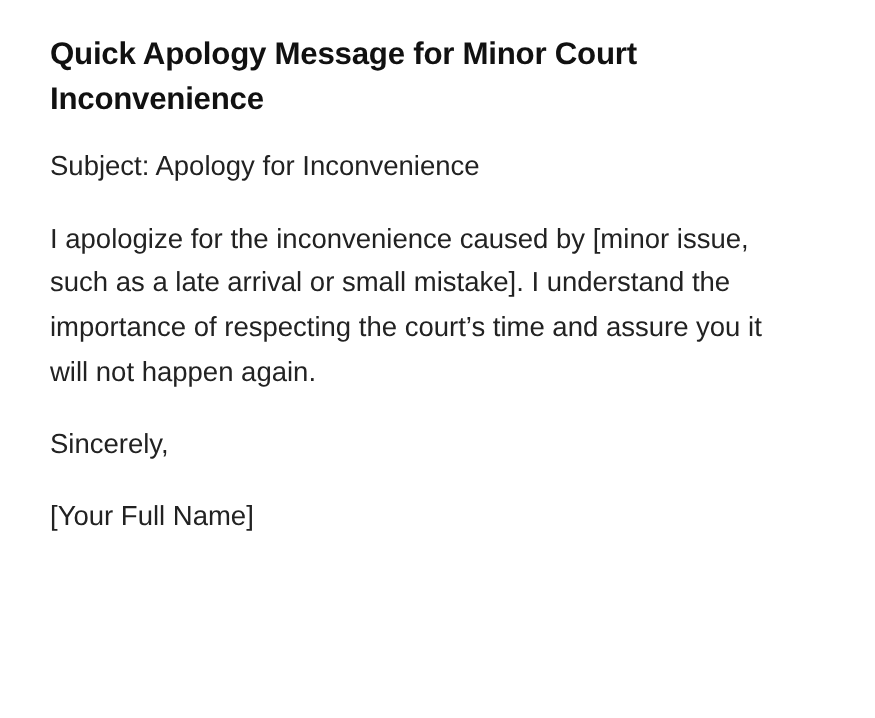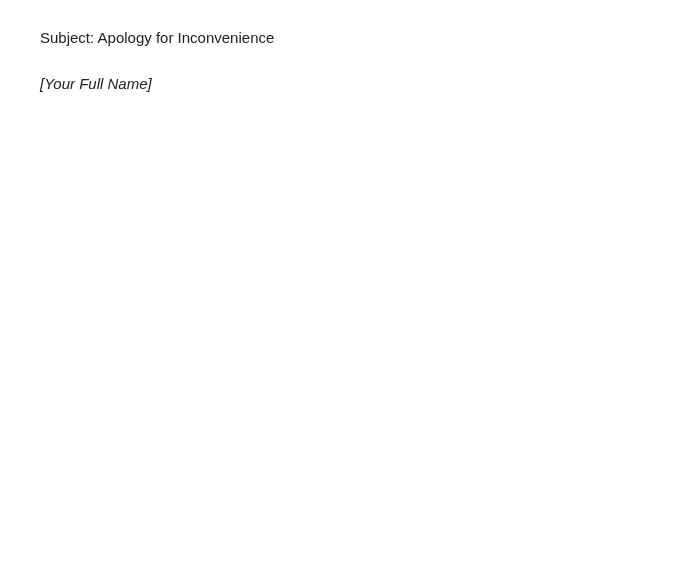--- a/index.html
+++ b/index.html
@@ -24,34 +24,36 @@
   .doc-title {
     font-size: 25px;
     line-height: 1.42;
     font-weight: bold;
     letter-spacing: -0.2px;
     color: #111111;
     margin: 0 0 18px 0;
     max-width: 560px;
   }
   .doc-body {
-    font-size: 15px;
+    font-size: 22px;
     line-height: 1.62;
     color: #222222;
   }
   .doc-body p {
     margin: 0 0 22px 0;
     max-width: 605px;
   }
   .doc-body p:last-child {
     margin-bottom: 0;
-    font-style: italic;
   }
 </style>
 </head>
 <body>
 
 <div class="page">
+  <h1 class="doc-title">Quick Apology Message for Minor Court Inconvenience</h1>
   <div class="doc-body">
     <p>Subject: Apology for Inconvenience</p>
+    <p>I apologize for the inconvenience caused by [minor issue, such as a late arrival or small mistake]. I understand the importance of respecting the court’s time and assure you it will not happen again.</p>
+    <p>Sincerely,</p>
     <p>[Your Full Name]</p>
   </div>
 </div>
 
 </body></html>

